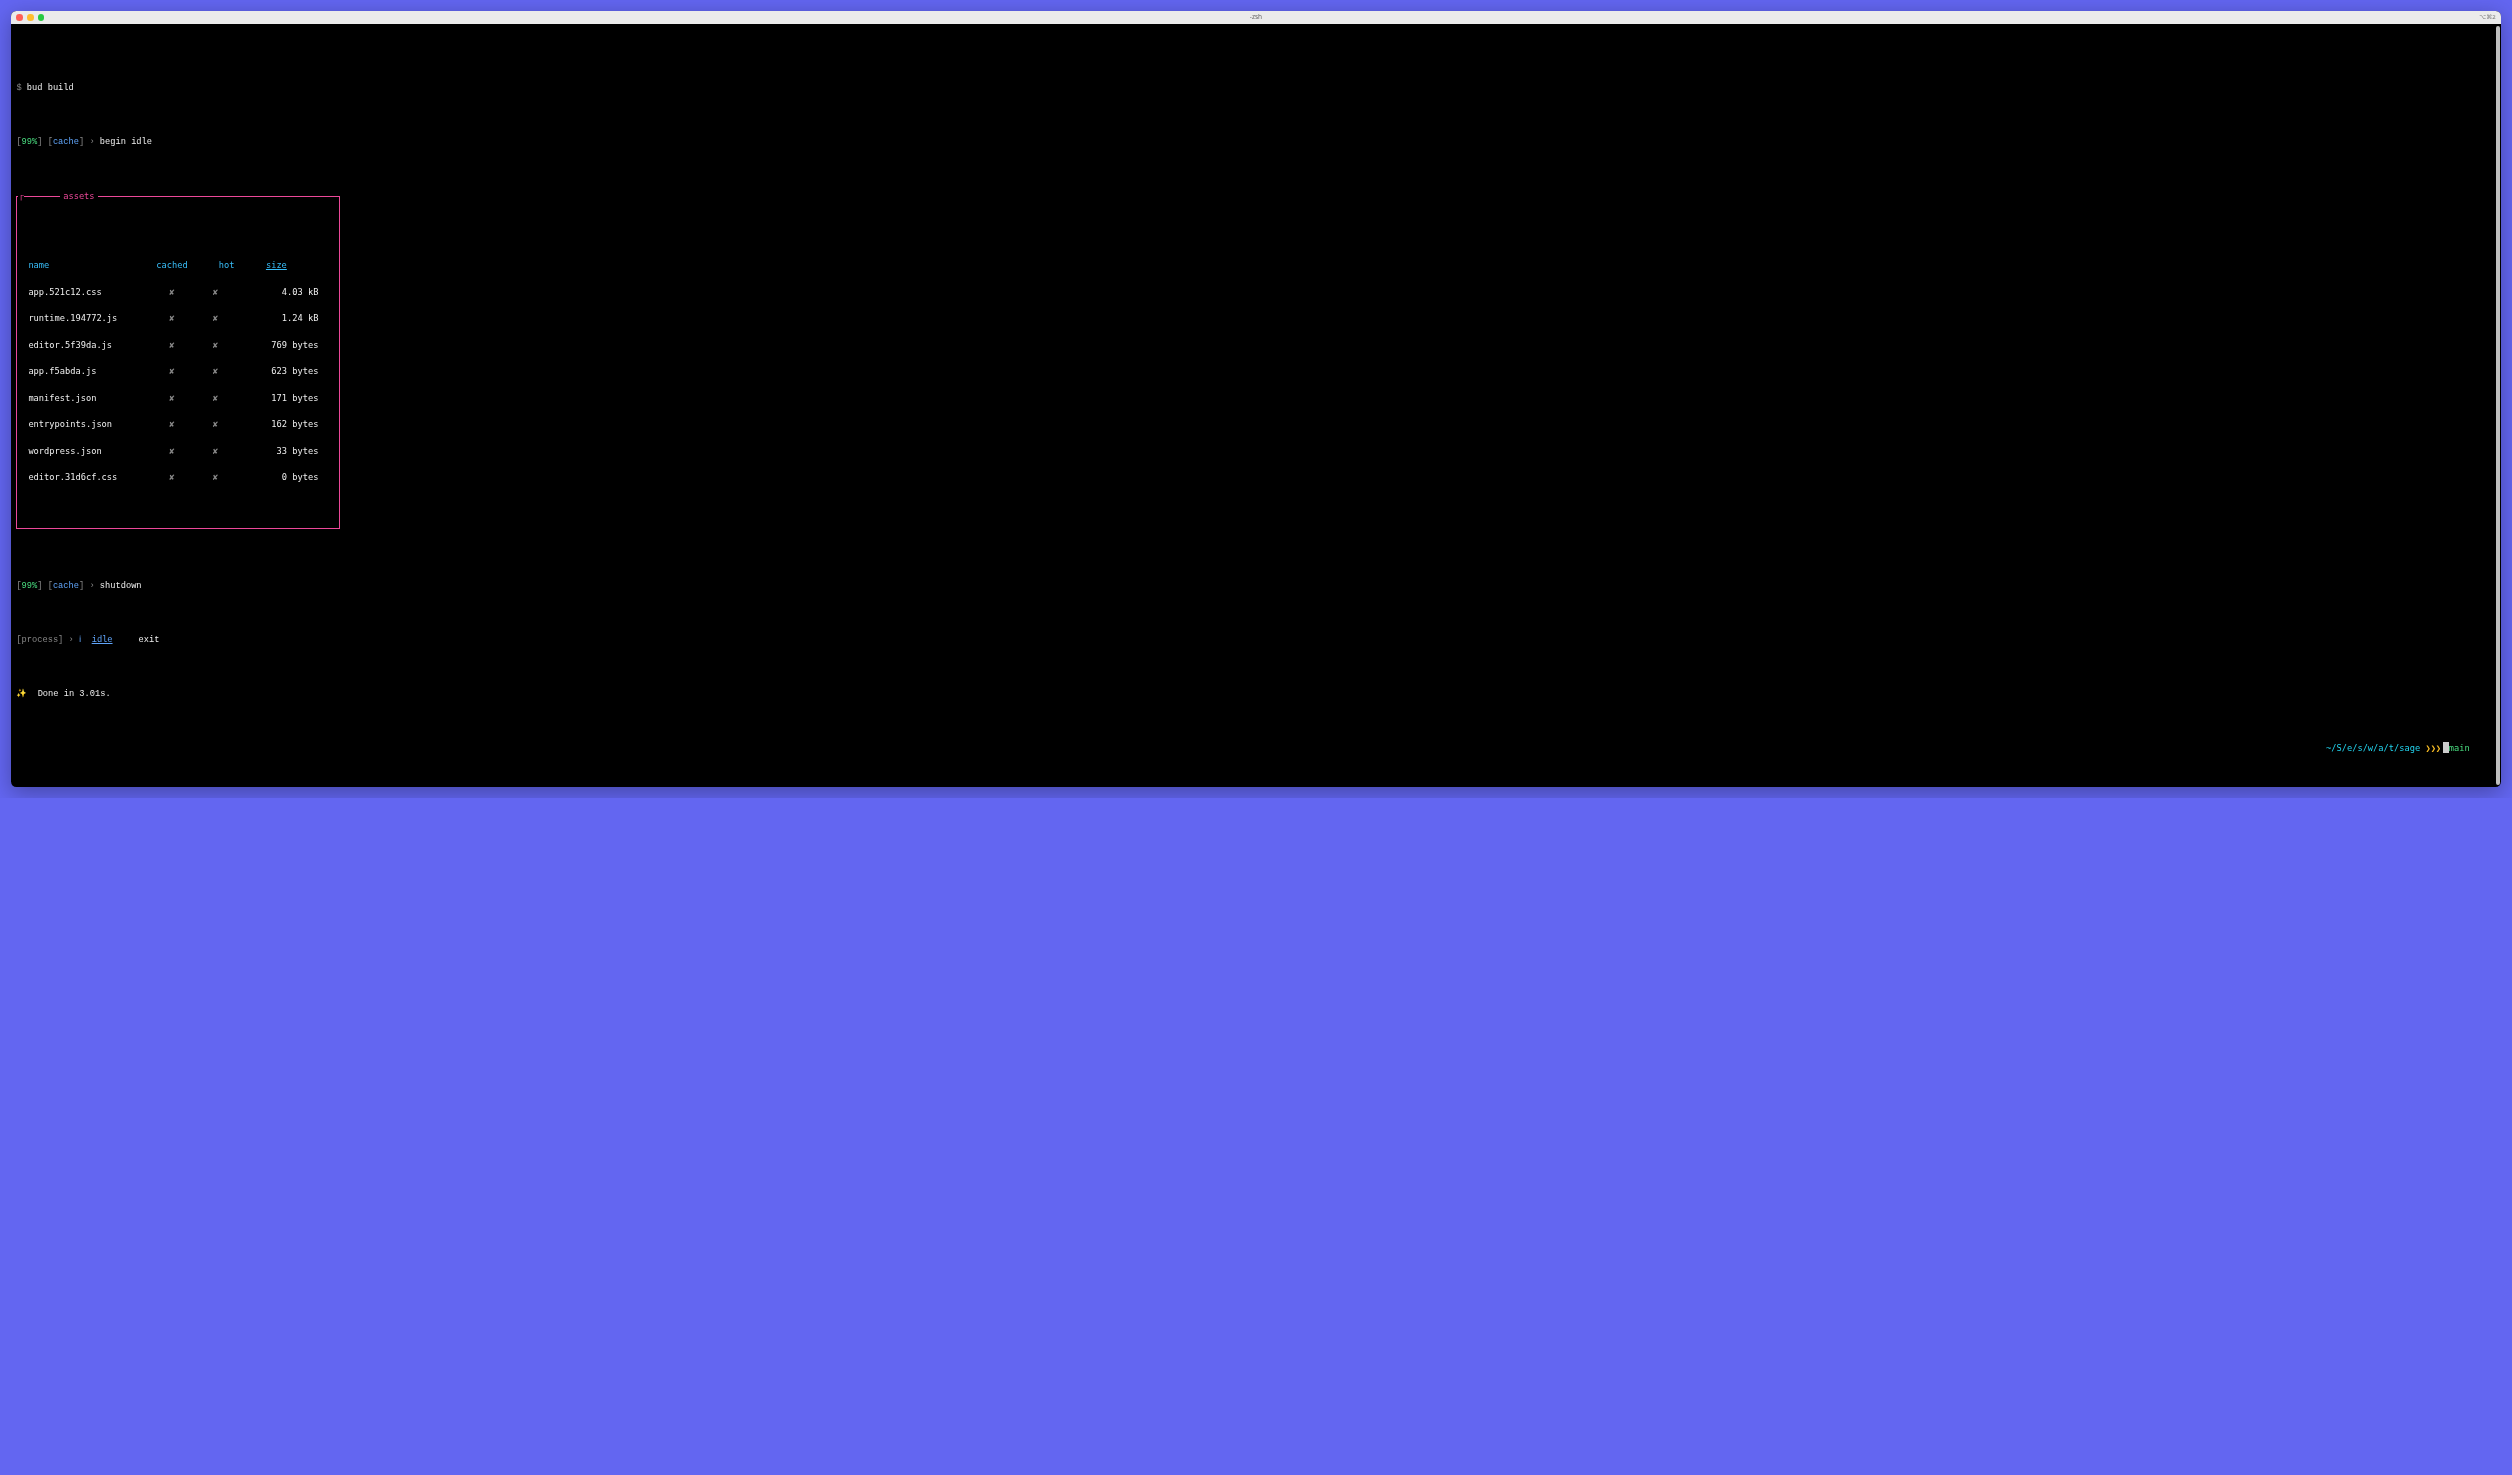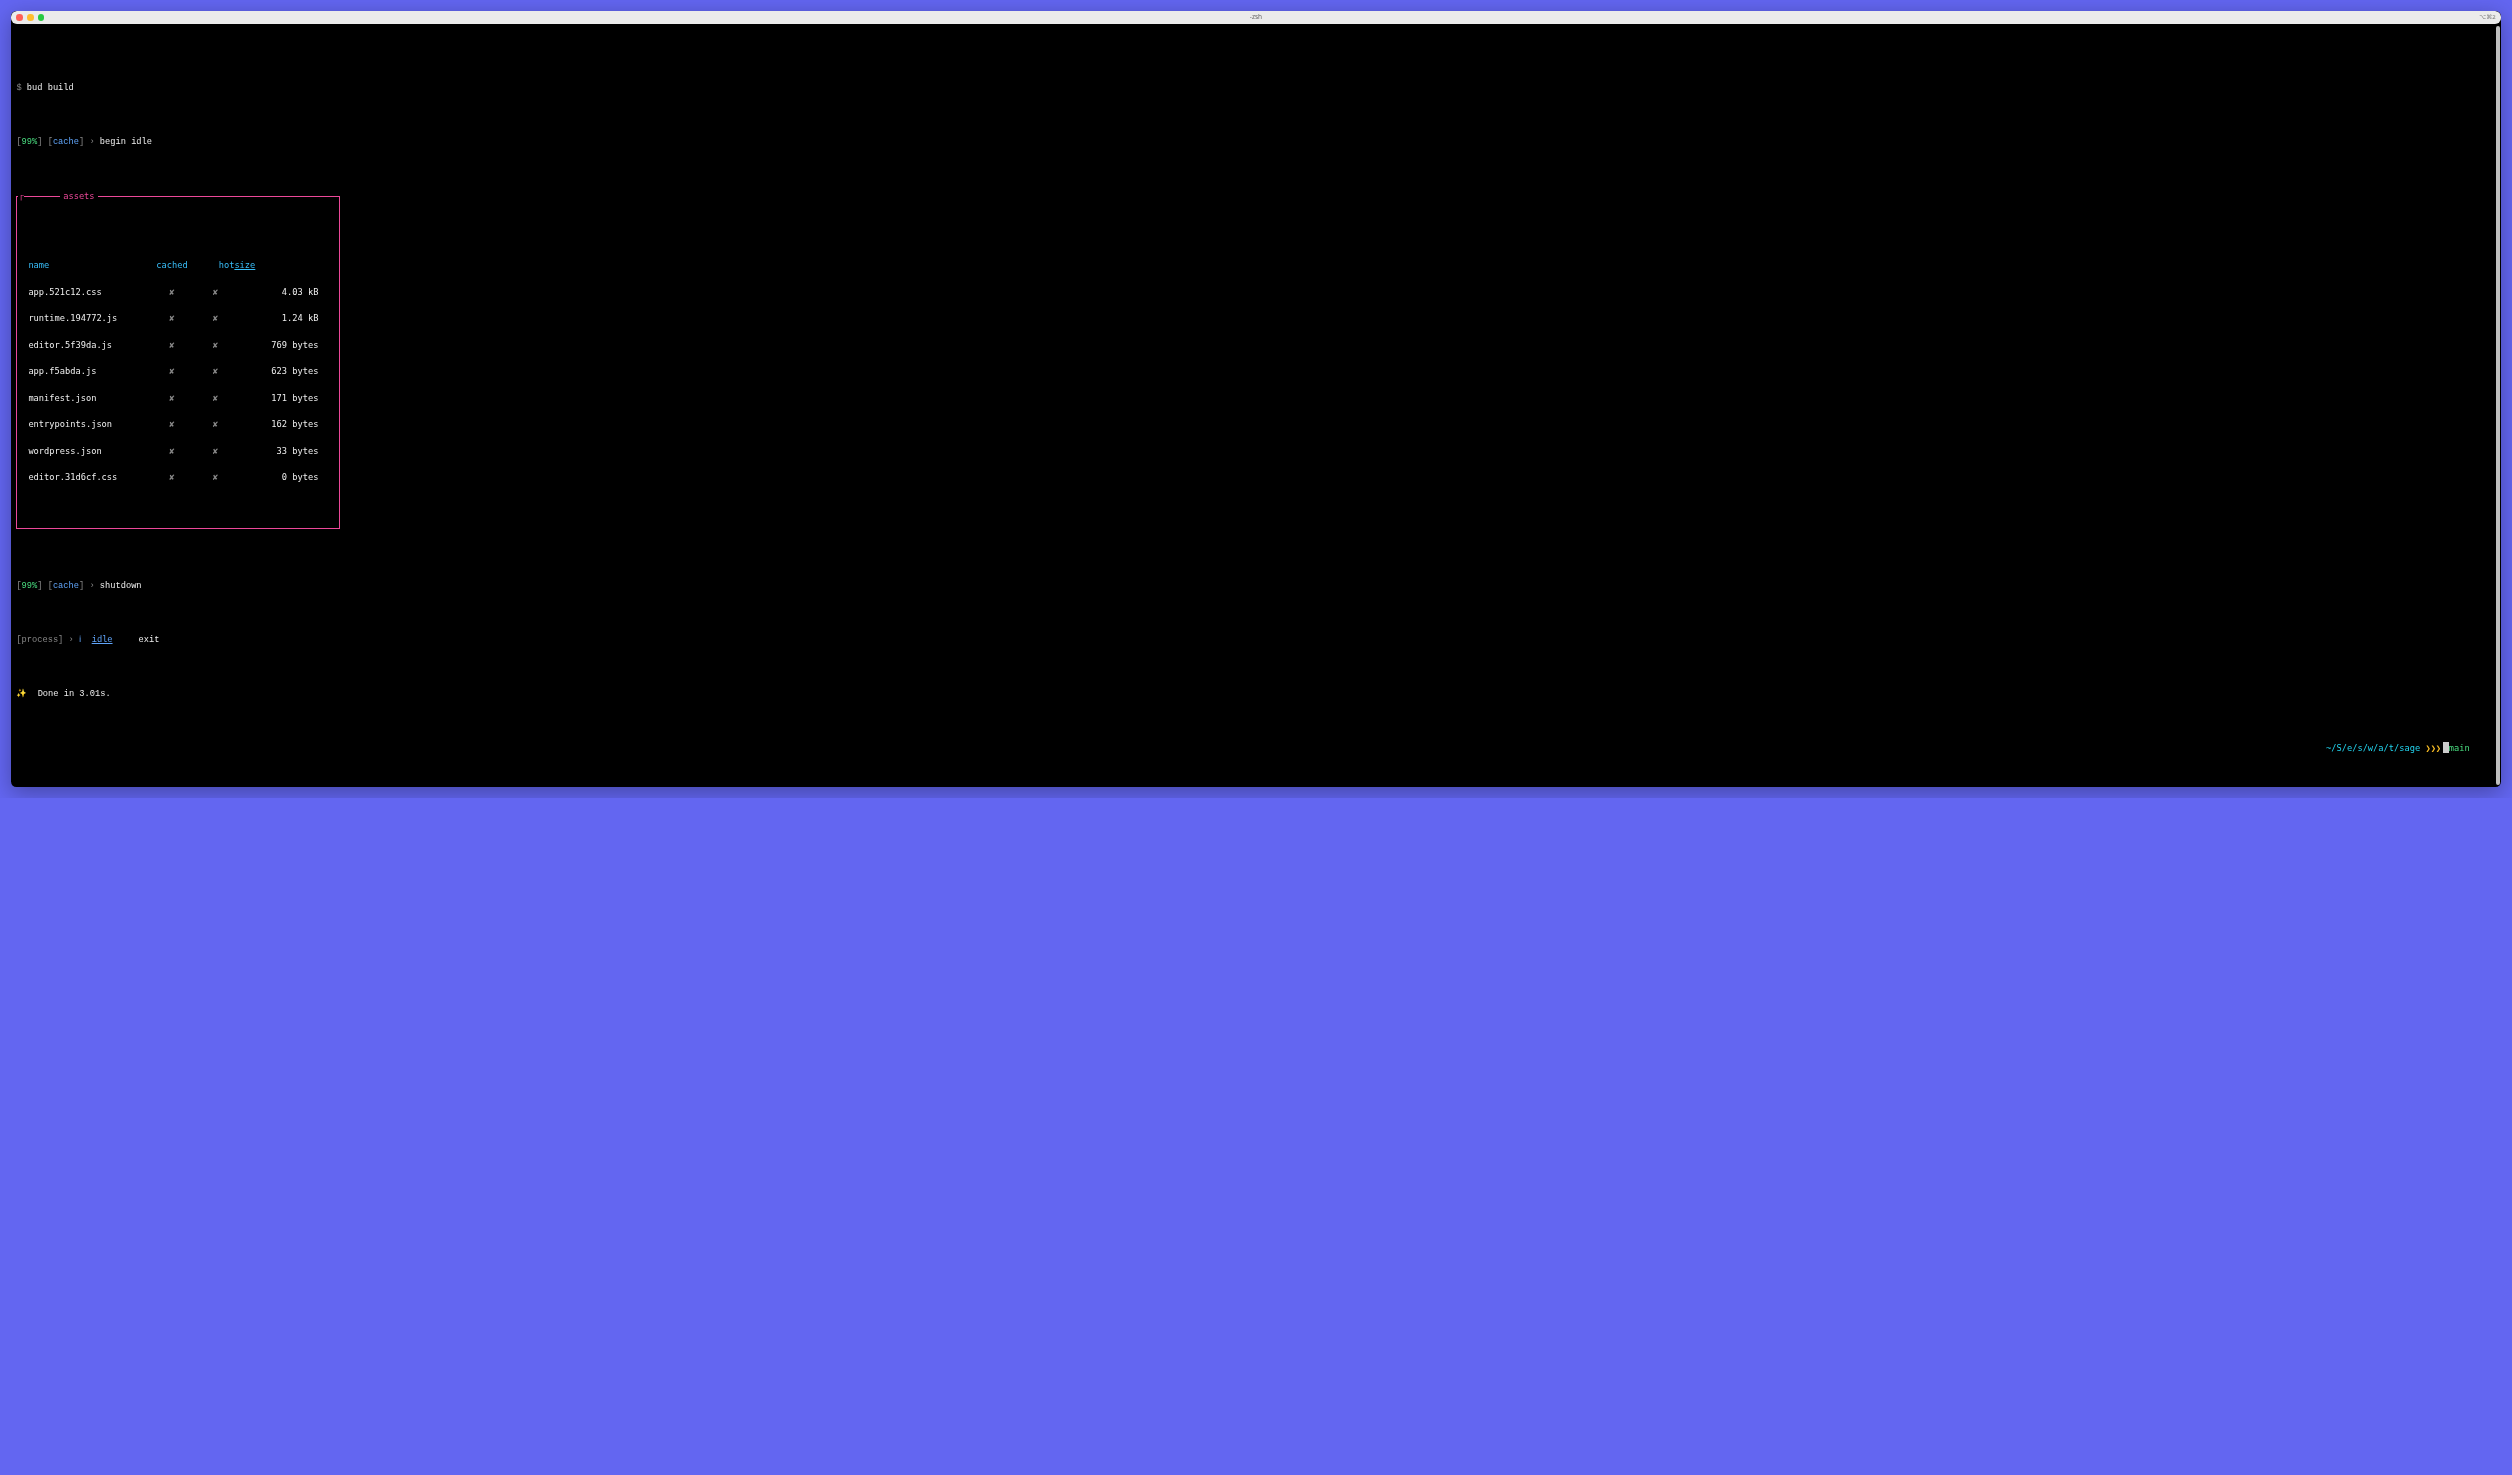--- a/index.html
+++ b/index.html
@@ -22,21 +22,20 @@
       width: 100%;
       position: relative;
     }
     .titlebar {
       background: #ebebeb;
       height: 13px;
       display: flex;
       align-items: center;
       padding: 0 5.4px;
       position: relative;
-      border-radius: 6px;
     }
     .traffic-lights {
       display: flex;
       gap: 4.3px;
     }
     .traffic-light {
       width: 6.5px;
       height: 6.5px;
       border-radius: 50%;
     }
@@ -114,21 +113,21 @@
       display: grid;
       grid-template-columns: 119px 49px 38px 84px;
       row-gap: 13px;
     }
     .th { color: #38bdf8; }
     .td-name { color: #eee; }
     .td-mark { text-align: center; color: #888; font-weight: bold; }
     .td-size { text-align: right; color: #eee; }
     .th-cached { text-align: right; padding-right: 8.7px; }
     .th-hot { text-align: right; }
-    .th-size { text-align: left; text-decoration: underline; }
+    .th-size { text-align: center; text-decoration: underline; }
     .line { display: block; font-family: Liberation Mono, monospace; }
     .bottom-line {
       display: flex;
       justify-content: flex-end;
       align-items: baseline;
       padding-right: 26px;
     }
     .cursor {
       display: inline-block;
       width: 5.4px;

